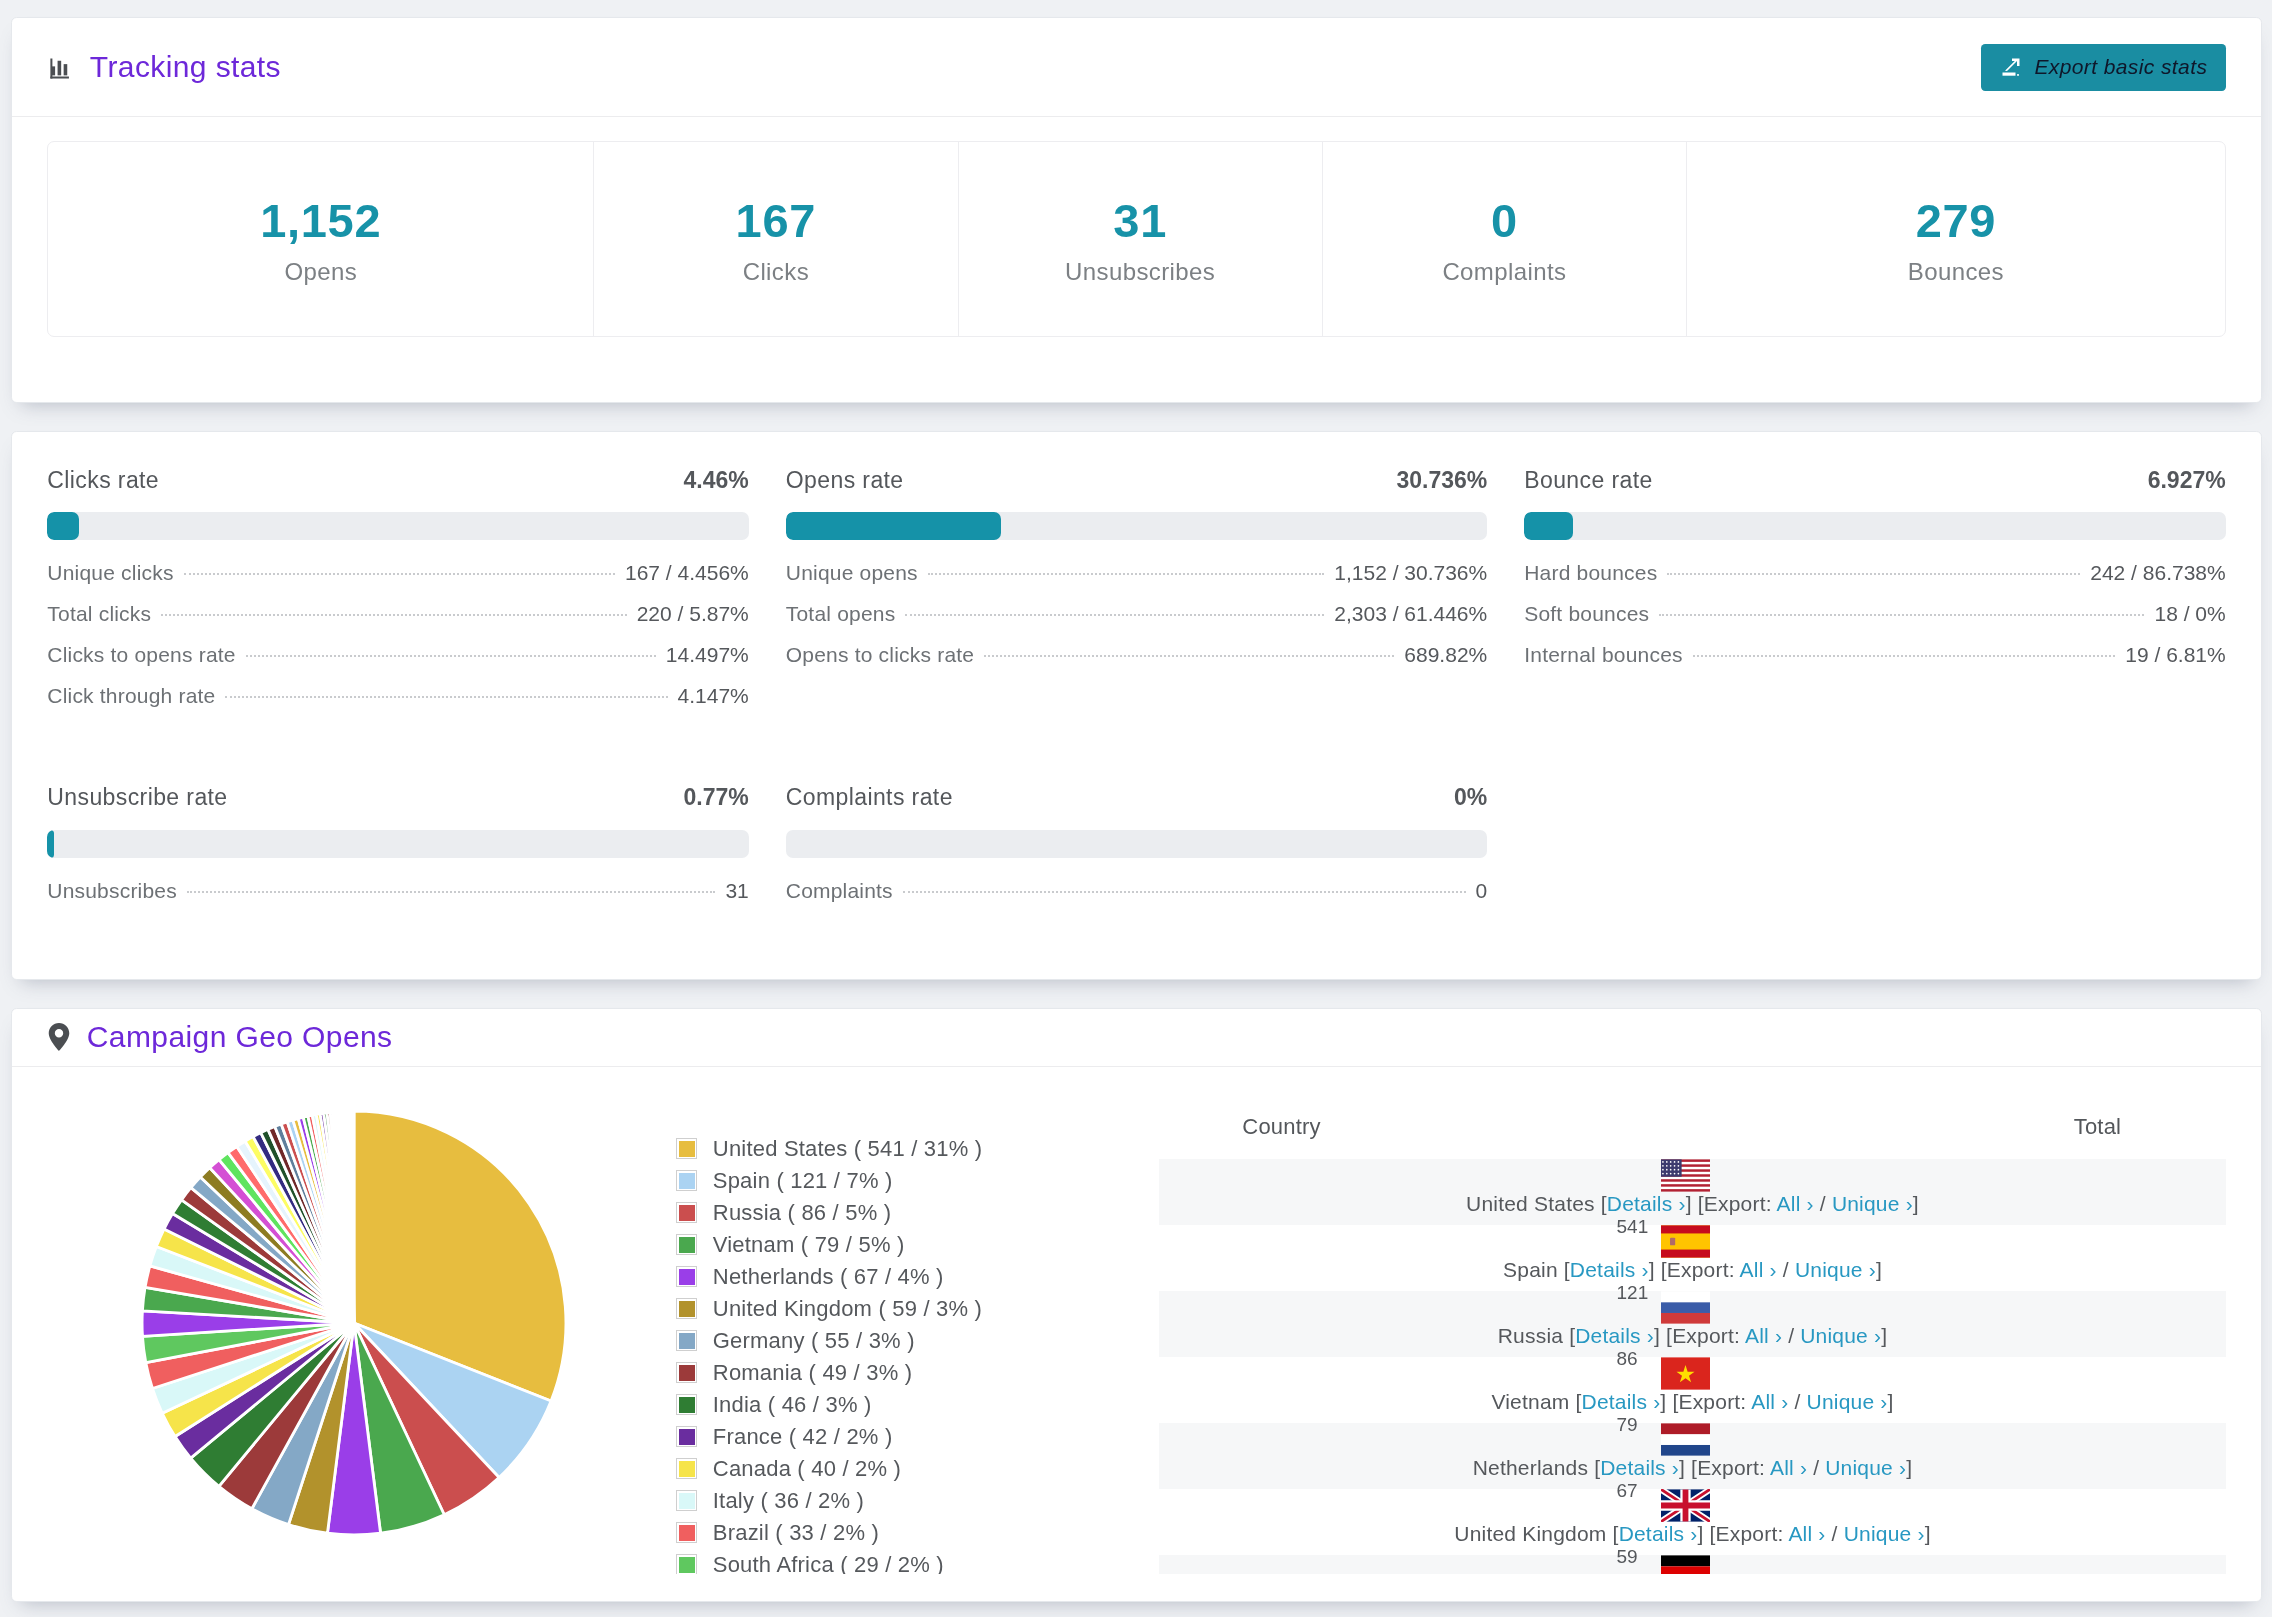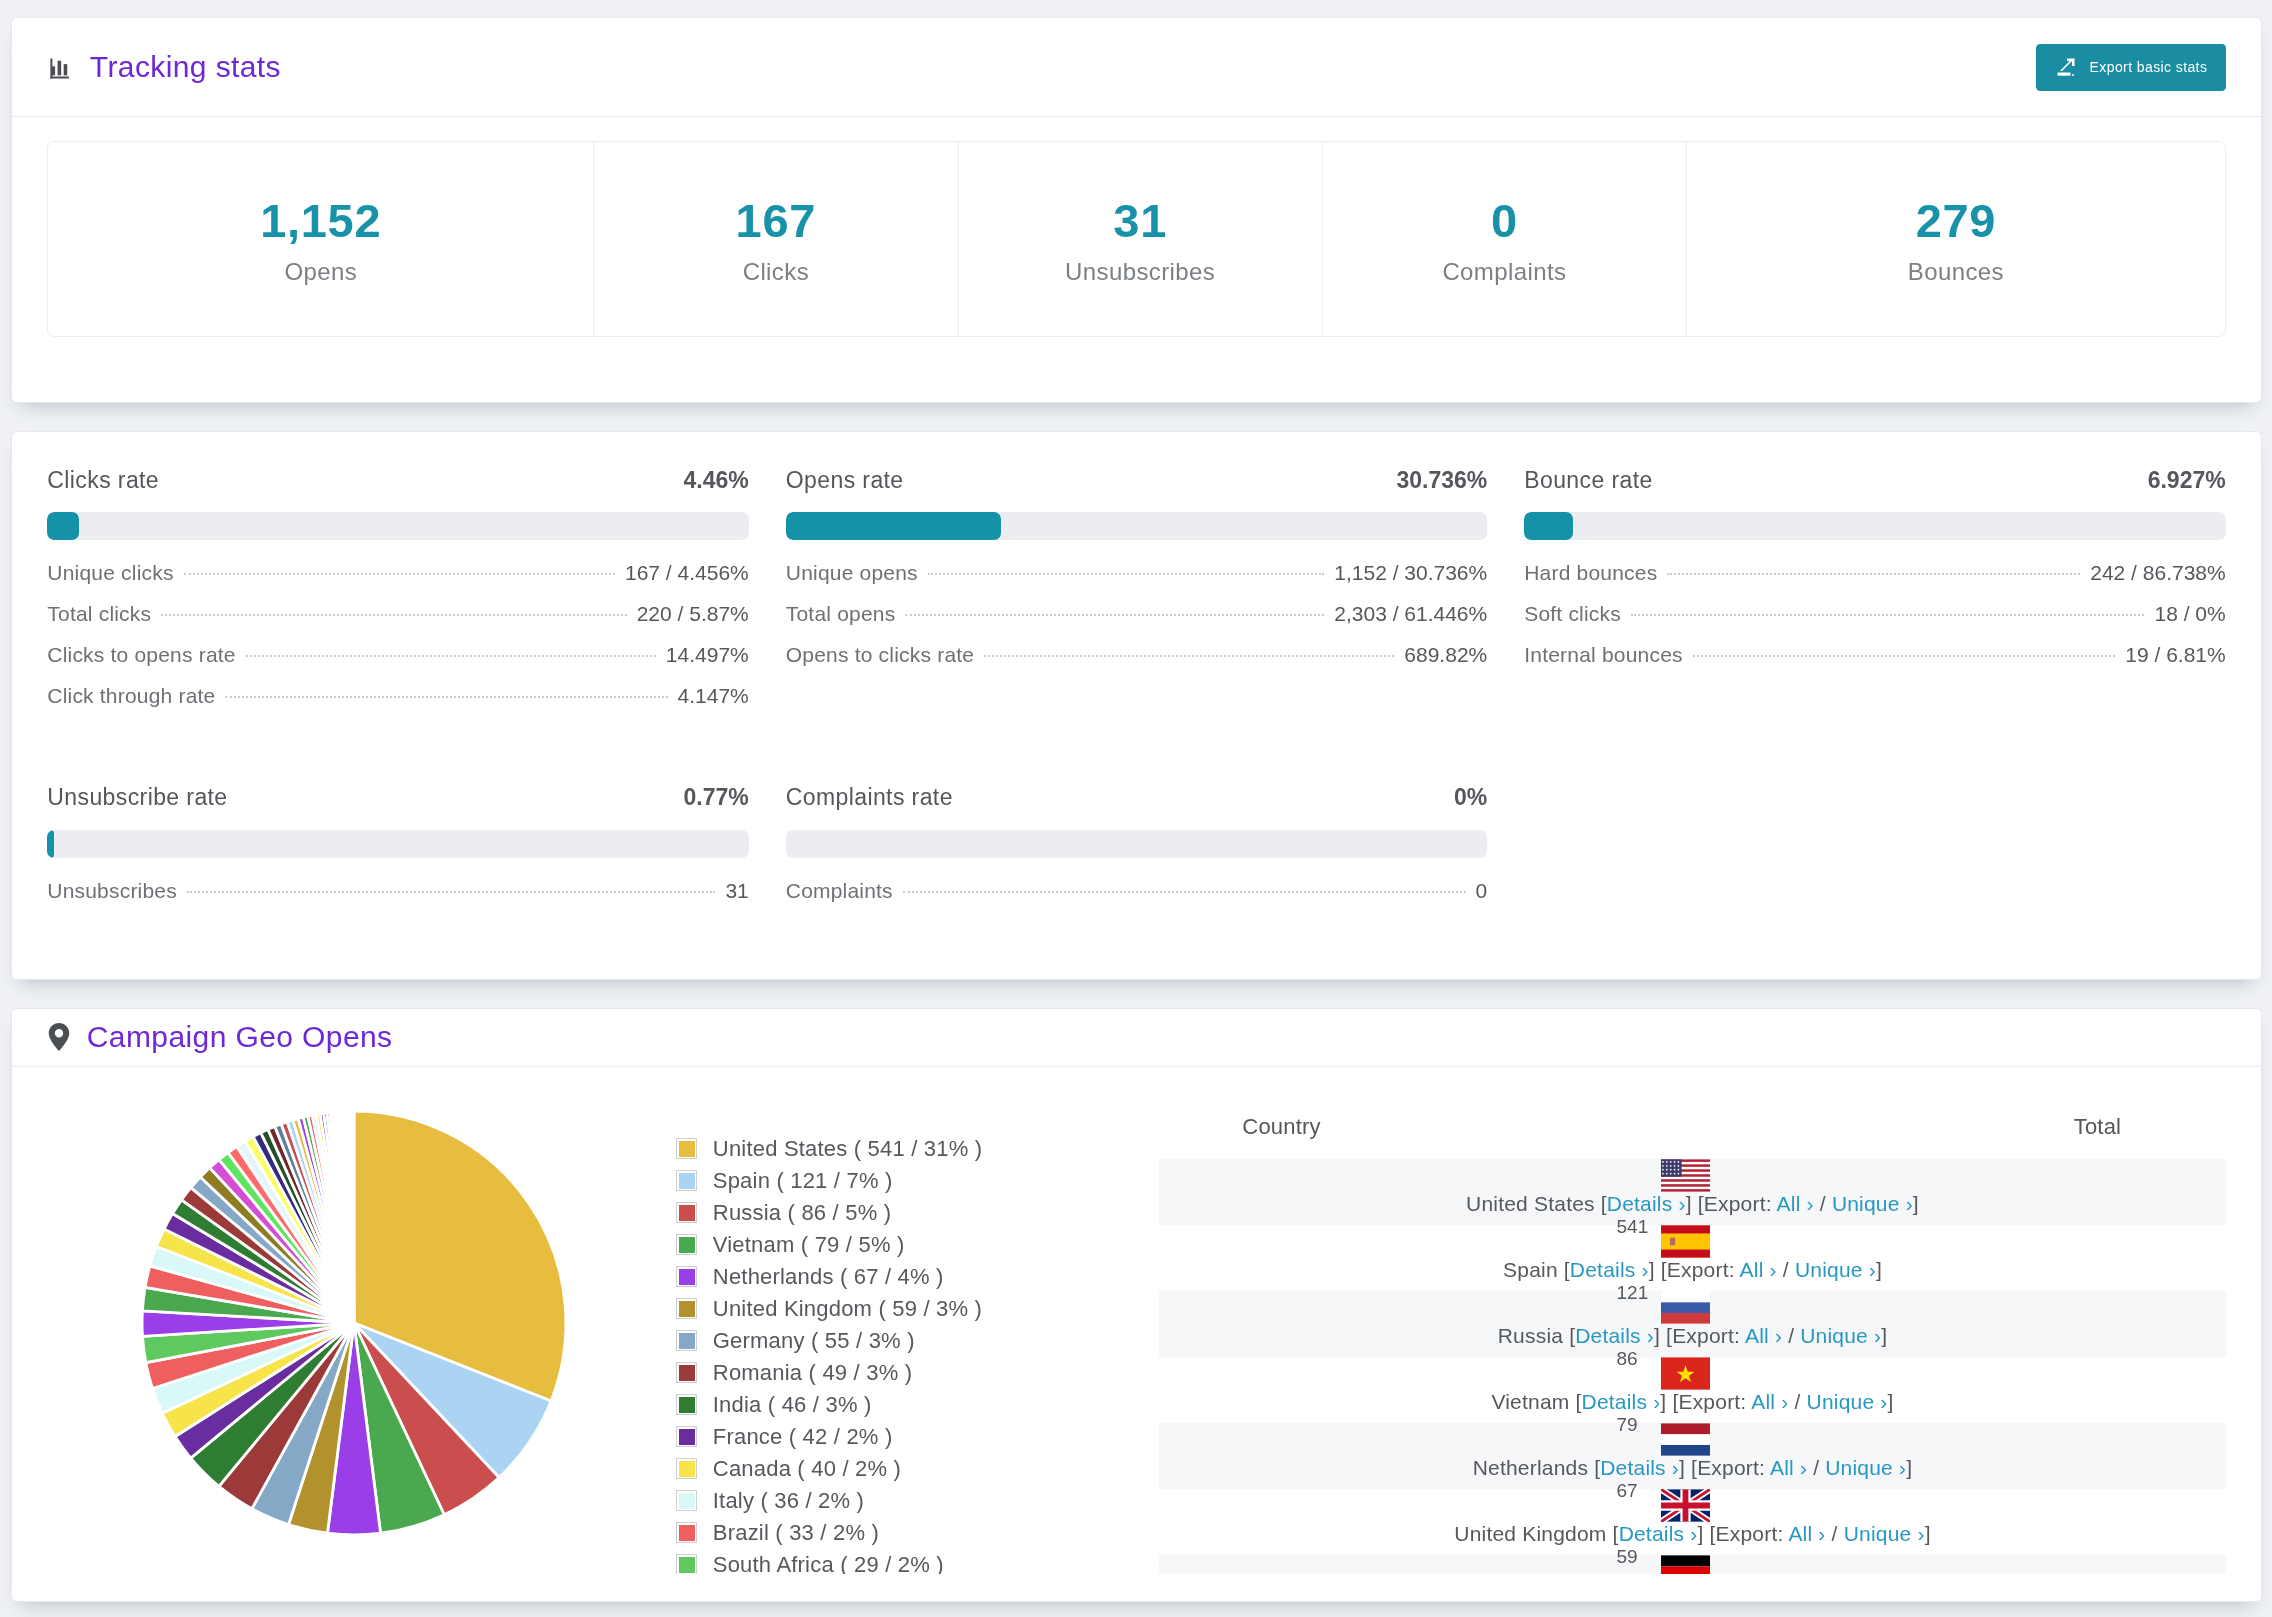--- a/index.html
+++ b/index.html
@@ -21,23 +21,23 @@
   .card-header {
     display:flex; align-items:center; justify-content:space-between;
     padding:0 35px; height:99px;
     border-bottom:1.4px solid #ececee;
   }
   .card-header.slim { height:58px; }
   .card-title { display:flex; align-items:center; gap:15.5px;
     font-size:30px; color:#6d28d9; letter-spacing:0.4px; }
   .btn-teal {
     display:flex; align-items:center; gap:11.3px;
-    background:#1a8da2; color:#ffffff; border:none; cursor:pointer;
-    font-family:inherit; font-size:14px; letter-spacing:0.4px;
-    padding:0 18.4px; height:47px; border-radius:4.2px;
+    background:#1a8da2; color:#0f172a; border:none; cursor:pointer;
+    font-family:inherit; font-size:21px; letter-spacing:0.4px;
+    padding:0 18.4px; height:47px; border-radius:4.2px;font-style:italic;
   }
   #stats-row {
     display:flex; margin:24px 35px 0 35px;
     border:1.4px solid #ededf0; border-radius:7px;
     height:196px; margin-bottom:65px; overflow:hidden;
   }
   .stat-cell {
     display:flex; flex-direction:column; align-items:center; justify-content:center;
     border-left:1.4px solid #ededf0;
   }
@@ -205,21 +205,21 @@
         <div class="rate-track">
           <div class="rate-fill" style="width:max(6.927%, 7px)"></div>
         </div>
         <div class="rate-rows">
           <div class="rate-row">
             <span class="rate-row-label">Hard bounces</span>
             <span class="leader"></span>
             <span class="rate-row-value">242 / 86.738%</span>
           </div>
           <div class="rate-row">
-            <span class="rate-row-label">Soft clicks</span>
+            <span class="rate-row-label">Soft bounces</span>
             <span class="leader"></span>
             <span class="rate-row-value">18 / 0%</span>
           </div>
           <div class="rate-row">
             <span class="rate-row-label">Internal bounces</span>
             <span class="leader"></span>
             <span class="rate-row-value">19 / 6.81%</span>
           </div>
         </div>
       </div>

